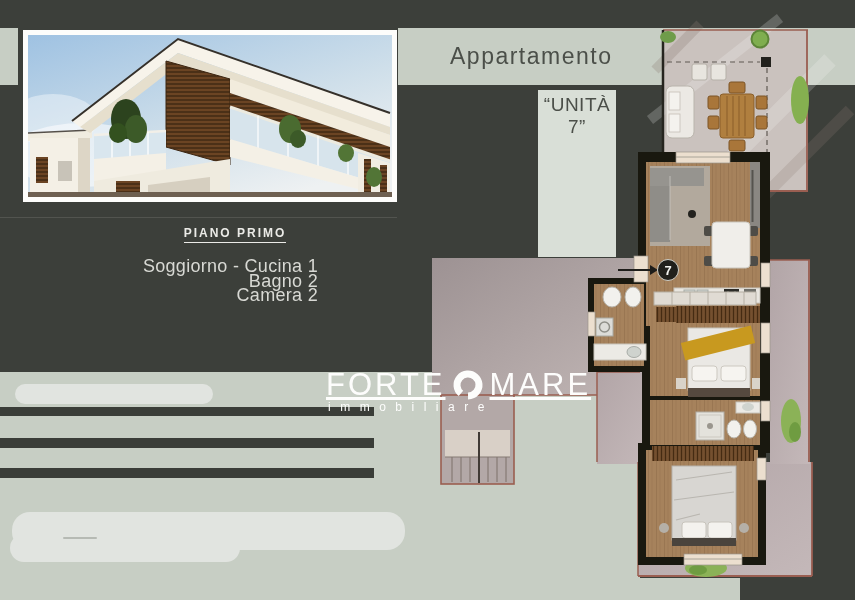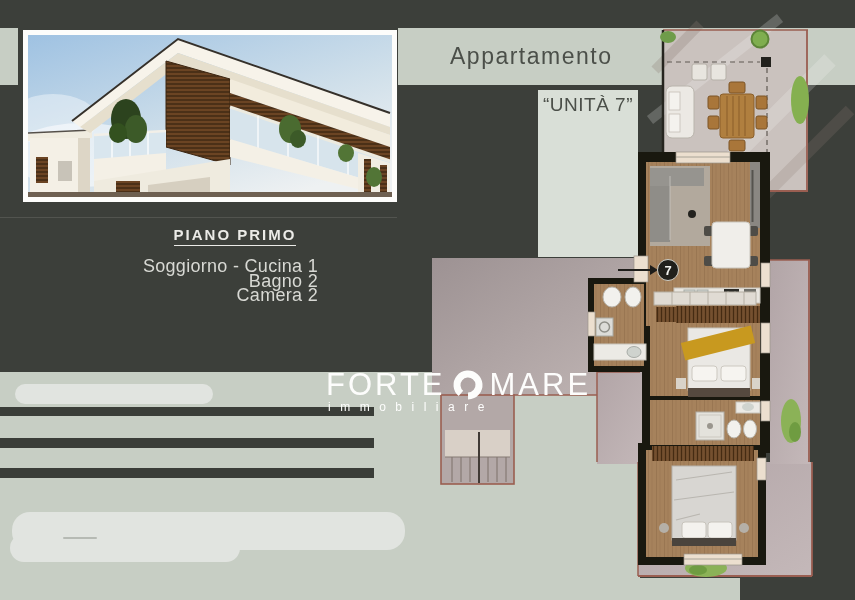--- a/index.html
+++ b/index.html
@@ -5,28 +5,28 @@
   html,body{margin:0;padding:0;background:#23251f;}
   .canvas{position:relative;width:855px;height:600px;background:#3c3f3a;overflow:hidden;
           font-family:"Liberation Sans",sans-serif;}
   .abs{position:absolute;}
   
   .band{background:#c7cec4;}
   .band-left{left:0;top:28px;width:18px;height:57px;}
   .band-right{left:398px;top:28px;width:457px;height:57px;}
   .title{left:440px;top:28px;width:300px;height:57px;display:flex;align-items:center;
          color:#4b4f49;font-size:23px;letter-spacing:1.5px;z-index:3;margin-left:10px;}
-  .unita-box{left:538px;top:90px;width:100px;height:167px;background:#d9dfd7;z-index:2;}
+  .unita-box{left:538px;top:90px;width:78px;height:167px;background:#d9dfd7;z-index:2;}
   .unita-text{width:100%;text-align:center;margin-top:4px;color:#4b4f49;font-size:19px;letter-spacing:.5px;}
   
   .photo{left:23px;top:30px;width:374px;height:172px;background:#fff;padding:0;z-index:2;
          box-sizing:border-box;border:5px solid #fdfdfb;}
   .divider{left:0;top:217px;width:397px;height:1px;background:#5d605a;opacity:.65;}
   
-  .piano-title{left:150px;top:226px;width:170px;text-align:center;color:#ebebe7;font-size:15px;
+  .piano-title{left:150px;top:226px;width:170px;text-align:center;color:#ebebe7;font-size:12px;
                font-weight:bold;letter-spacing:2px;}
   .piano-title span{border-bottom:1.5px solid #ebebe7;padding-bottom:2px;display:inline-block;}
   .piano-list{left:100px;top:259px;width:218px;text-align:right;color:#d8d9d4;font-size:18px;
               line-height:14.6px;letter-spacing:.3px;}
   
   .sage{background:#c7cec4;}
   .sage-main{left:0;top:372px;width:640px;height:228px;}
   .sage-ext{left:640px;top:578px;width:100px;height:22px;}
   .blob{background:#e1e4e0;border-radius:14px;z-index:2;}
   .blob1{left:15px;top:384px;width:198px;height:20px;}
@@ -34,21 +34,21 @@
   .blob2b{left:10px;top:534px;width:230px;height:28px;border-radius:14px;}
   .blob-dash{left:63px;top:537px;width:34px;height:2px;background:#b6bab4;z-index:3;border-radius:2px;}
   .bar{left:0;background:#3a3d38;z-index:3;}
   .bar1{top:407px;width:374px;height:9px;}
   .bar2{top:438px;width:374px;height:10px;}
   .bar3{top:468px;width:374px;height:10px;}
   
   .plan{left:0;top:0;width:855px;height:600px;z-index:4;}
   
   .logo{left:326px;top:370px;z-index:6;color:#fdfdfc;}
-  .logo-row{display:flex;align-items:flex-start;gap:7px;}
+  .logo-row{display:flex;align-items:flex-start;gap:7px;text-decoration:underline;}
   .logo-word{font-size:31px;font-weight:400;letter-spacing:3px;line-height:30px;}
   .logo-sub{font-size:12px;letter-spacing:9.5px;margin-top:0;margin-left:2px;}
 </style>
 </head>
 <body>
 
 <div class="canvas">
 
   <div class="abs band band-left"></div>
   <div class="abs band band-right"></div>

